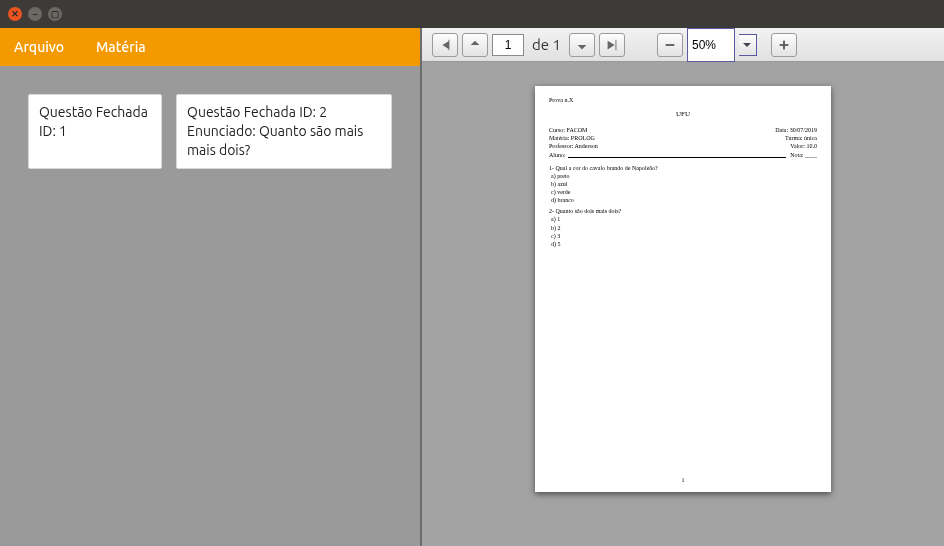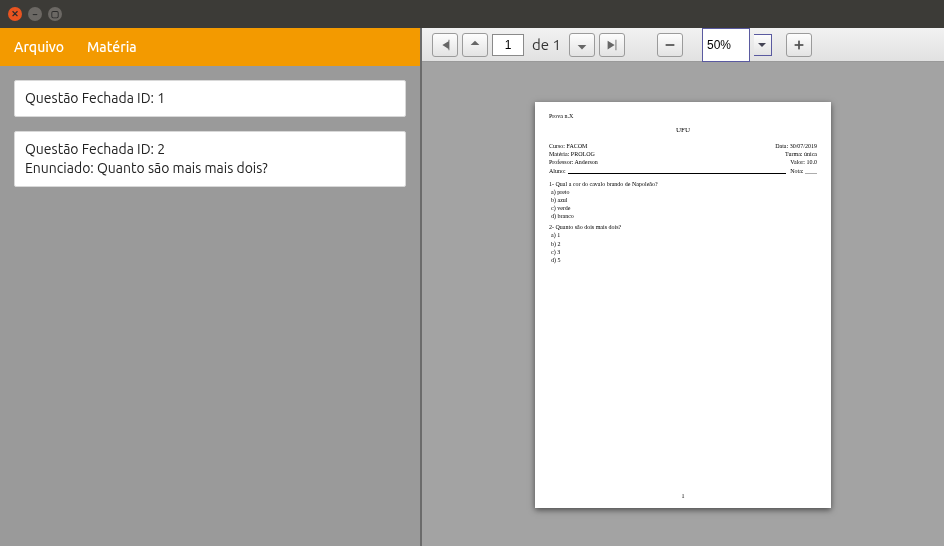--- a/index.html
+++ b/index.html
@@ -48,31 +48,31 @@
     background: #9a9a9a;
     display: flex;
     flex-direction: column;
   }
   .menu-bar {
     height: 38px;
     background: #f39a00;
     display: flex;
     align-items: center;
     padding: 0 14px;
-    gap: 23px;
+    gap: 32px;
     color: #fff;
     font-size: 14px;
     font-weight: 500;
   }
   .menu-bar .menu-item { cursor: pointer; }
 
   .question-list {
-    padding: 14px;
-    display: flex;
-    flex-direction: column;
+    padding: 28px;
+    display: flex;
+    flex-direction: row;
     gap: 14px;
   }
   .q-card {
     background: #fff;
     border: 1px solid #d8d8d8;
     border-radius: 2px;
     padding: 8px 10px;
     font-size: 14px;
     color: #222;
     line-height: 1.35;
@@ -119,39 +119,38 @@
     font-size: 12px;
     text-align: center;
   }
   .tb-text { font-size: 15px; color: #333; margin: 0 4px; white-space: nowrap; }
   .zoom-box {
     width: 48px; height: 22px;
     border: 1px solid #5a5aa0;
     background: #fff;
     font-size: 12px;
     padding: 16px 4px;
-    margin-left: 15px;
   }
   .zoom-dd {
     width: 18px; height: 22px;
     background: linear-gradient(#fdfdfd,#e3e3e3);
     border: 1px solid #5a5aa0;
     border-left: none;
     display: flex; align-items: center; justify-content: center;
     cursor: pointer;
   }
   .tb-gap-sm { width: 6px; }
   .tb-gap    { width: 24px; }
 
   .preview-area {
     flex: 1;
     overflow: auto;
     display: flex;
     justify-content: center;
-    padding: 40px 0;
+    padding: 24px 0;
   }
   .page {
     width: 296px;
     height: 406px;
     background: #fff;
     box-shadow: 0 2px 6px rgba(0,0,0,0.55);
     position: relative;
     padding: 10px 14px;
     font-family: "Times New Roman", serif;
     color: #000;

